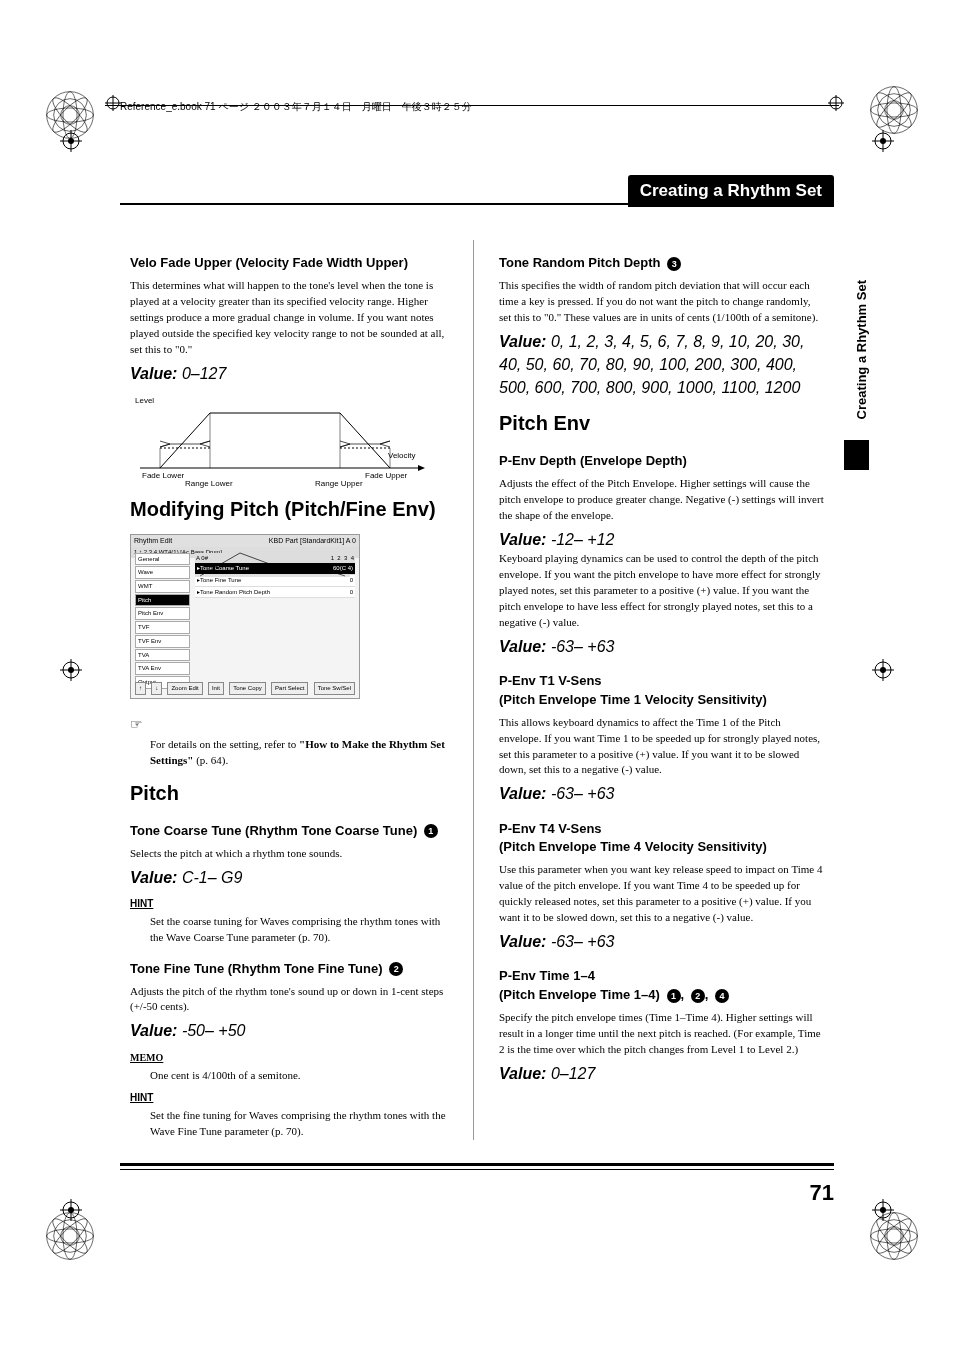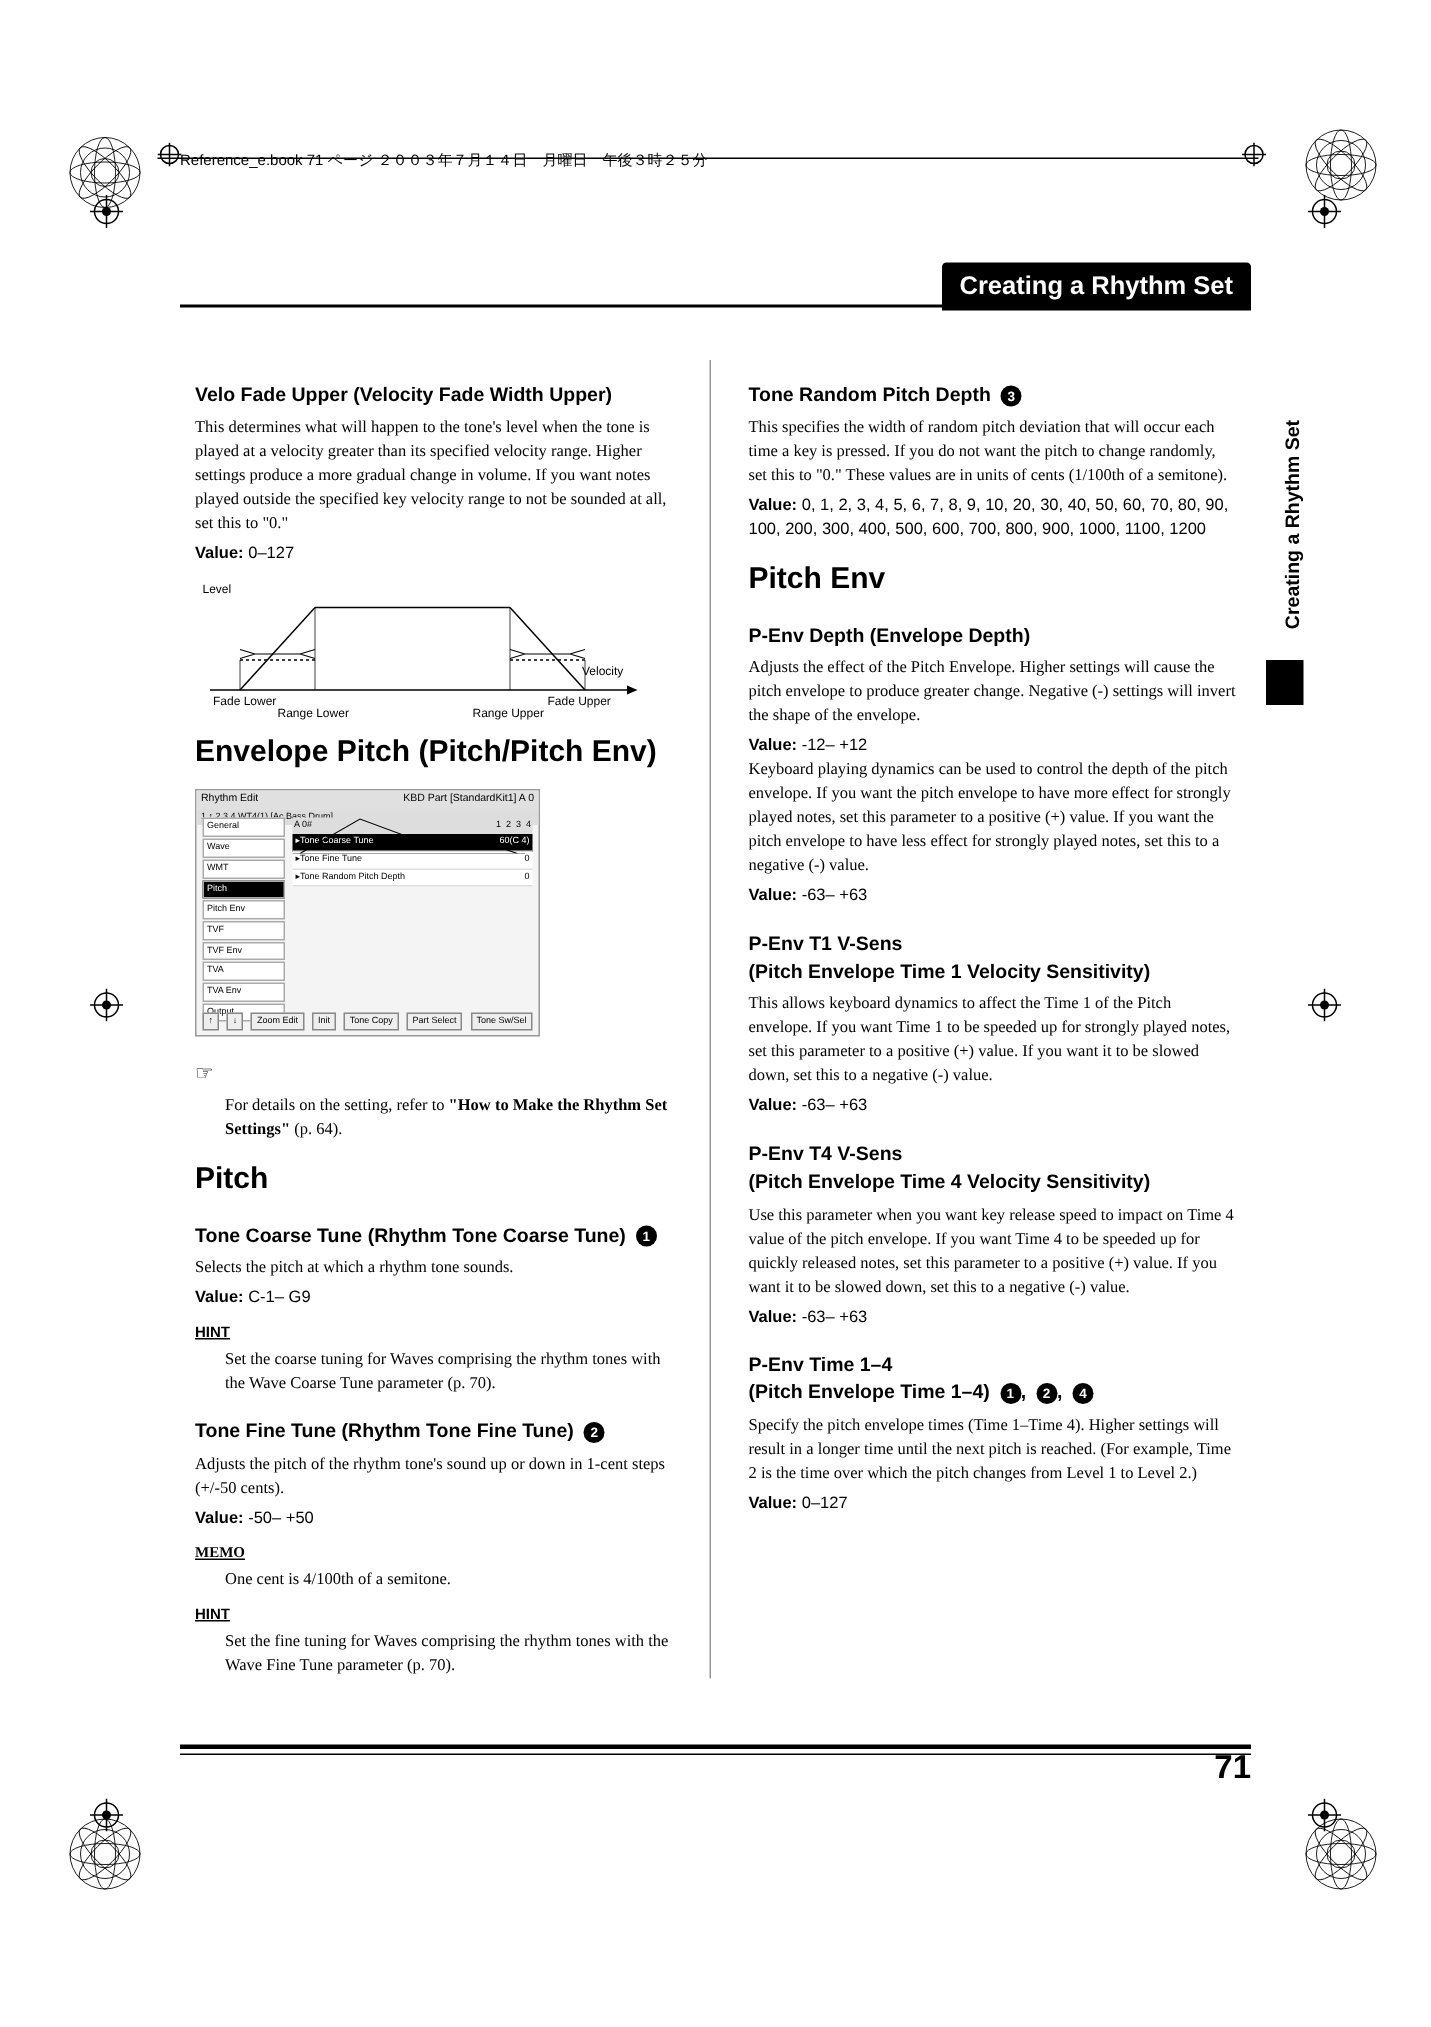--- a/index.html
+++ b/index.html
@@ -19,21 +19,21 @@
   .title-underline { position: absolute; top: 203px; left: 120px; right: 110px; border-top: 2px solid #000; }
 
   .content { position: absolute; top: 240px; left: 130px; right: 120px; display: flex; gap: 25px; }
   .col { flex: 1; font-size: 11px; line-height: 1.45; }
   .col-left { border-right: 1px solid #999; padding-right: 18px; }
   .col-right { padding-left: 0; }
 
   h2.section { font-family: Arial, Helvetica, sans-serif; font-size: 20px; font-weight: bold; margin: 10px 0 8px; }
   h3.sub { font-family: Arial, Helvetica, sans-serif; font-size: 13px; font-weight: bold; margin: 14px 0 5px; }
   .body-text { margin-bottom: 4px; }
-  .value-line { font-family: Arial, Helvetica, sans-serif; font-size: 11px; }
+  .value-line { font-family: Arial, Helvetica, sans-serif; font-size: 16px; font-style: italic; }
   .value-line .vlabel { font-weight: bold; }
 
   .hand-icon { font-size: 14px; margin-top: 6px; display: inline-block; }
   .hint { font-family: Arial, Helvetica, sans-serif; font-size: 10px; font-weight: bold; text-decoration: underline; margin-top: 8px; display: inline-block; }
   .memo { font-family: Liberation Serif, serif; font-size: 10px; font-weight: bold; text-decoration: underline; margin-top: 8px; display: inline-block; }
   .note-body { margin-left: 20px; margin-top: 2px; }
 
   .circle-num { display: inline-block; width: 14px; height: 14px; background: #000; color: #fff; border-radius: 50%; text-align: center; line-height: 14px; font-size: 9px; font-family: Arial, sans-serif; font-weight: bold; vertical-align: middle; margin-left: 3px; }
   .screenshot { width: 230px; height: 165px; background: #f4f4f4; border: 1px solid #999; margin: 10px 0; position: relative; font-size: 7px; font-family: sans-serif; }
   .screenshot-title { background: #e0e0e0; padding: 1px 3px; font-size: 7px; display: flex; justify-content: space-between; }
@@ -42,21 +42,21 @@
   .screenshot-left div.sel { background: #000; color: #fff; }
   .screenshot-right { position: absolute; left: 64px; top: 18px; right: 4px; }
   .screenshot-bot { position: absolute; bottom: 3px; left: 4px; right: 4px; display: flex; justify-content: space-between; }
   .screenshot-bot div { border: 1px solid #888; padding: 1px 3px; font-size: 6px; background: #eee; }
 
   .side-tab { position: absolute; right: 75px; top: 280px; writing-mode: vertical-rl; transform: rotate(180deg); font-family: Arial, sans-serif; font-weight: bold; font-size: 13px; }
   .side-block { position: absolute; right: 75px; top: 440px; width: 25px; height: 30px; background: #000; }
 
   .footer-rule { position: absolute; bottom: 185px; left: 120px; right: 110px; border-top: 3px solid #000; }
   .footer-rule2 { position: absolute; bottom: 181px; left: 120px; right: 110px; border-top: 1px solid #000; }
-  .page-num { position: absolute; bottom: 160px; right: 110px; font-family: Arial, Helvetica, sans-serif; font-size: 22px; font-weight: bold; }
+  .page-num { position: absolute; bottom: 145px; right: 110px; font-family: Arial, Helvetica, sans-serif; font-size: 22px; font-weight: bold; }
 
   .velo-diagram { position: relative; width: 300px; height: 90px; font-size: 8px; font-family: Arial, sans-serif; margin: 8px 0 12px; }
 </style>
 </head>
 <body>
 
 <div class="page">
 
   <div class="spiro spiro-left"><svg viewBox="0 0 60 60">
         <g stroke="#000" stroke-width="0.5" fill="none">
@@ -183,21 +183,21 @@
           <line x1="260" y1="55" x2="260" y2="75" stroke="#000" stroke-width="0.5"></line>
           <polyline points="30,48 40,51 30,54 40,51 70,51 80,48 70,51 80,54" fill="none" stroke="#000" stroke-width="0.7"></polyline>
           <polyline points="210,48 220,51 210,54 220,51 250,51 260,48 250,51 260,54" fill="none" stroke="#000" stroke-width="0.7"></polyline>
           <text x="12" y="85" font-size="8" font-family="Arial">Fade Lower</text>
           <text x="55" y="93" font-size="8" font-family="Arial">Range Lower</text>
           <text x="235" y="85" font-size="8" font-family="Arial">Fade Upper</text>
           <text x="185" y="93" font-size="8" font-family="Arial">Range Upper</text>
         </svg>
       </div>
 
-      <h2 class="section">Envelope Pitch (Pitch/Pitch Env)</h2>
+      <h2 class="section">Modifying Pitch (Pitch/Fine Env)</h2>
 
       <div class="screenshot">
         <div class="screenshot-title">
             <span>Rhythm Edit</span>
             <span>KBD Part    [StandardKit1] A 0</span>
           </div>
         <div style="padding:1px 3px;font-size:6px;display:flex;justify-content:space-between;background:#ddd;">
             <span>1 ↕ 2   3   4   WT4(1)  [Ac.Bass Drum]</span>
           </div>
         <div class="screenshot-left" id="ss-menu">

